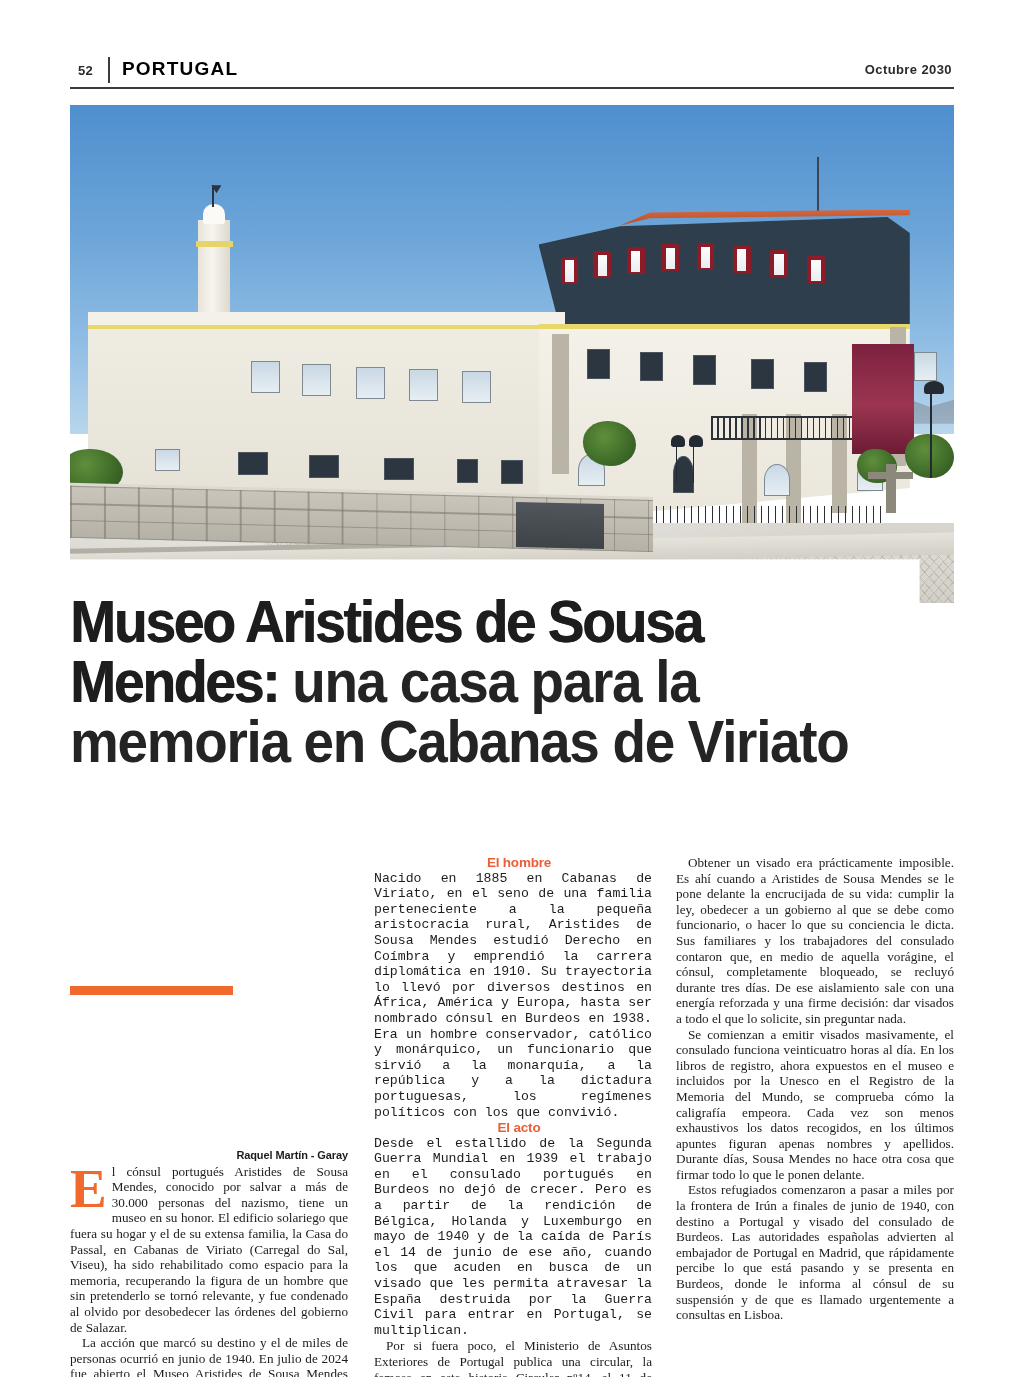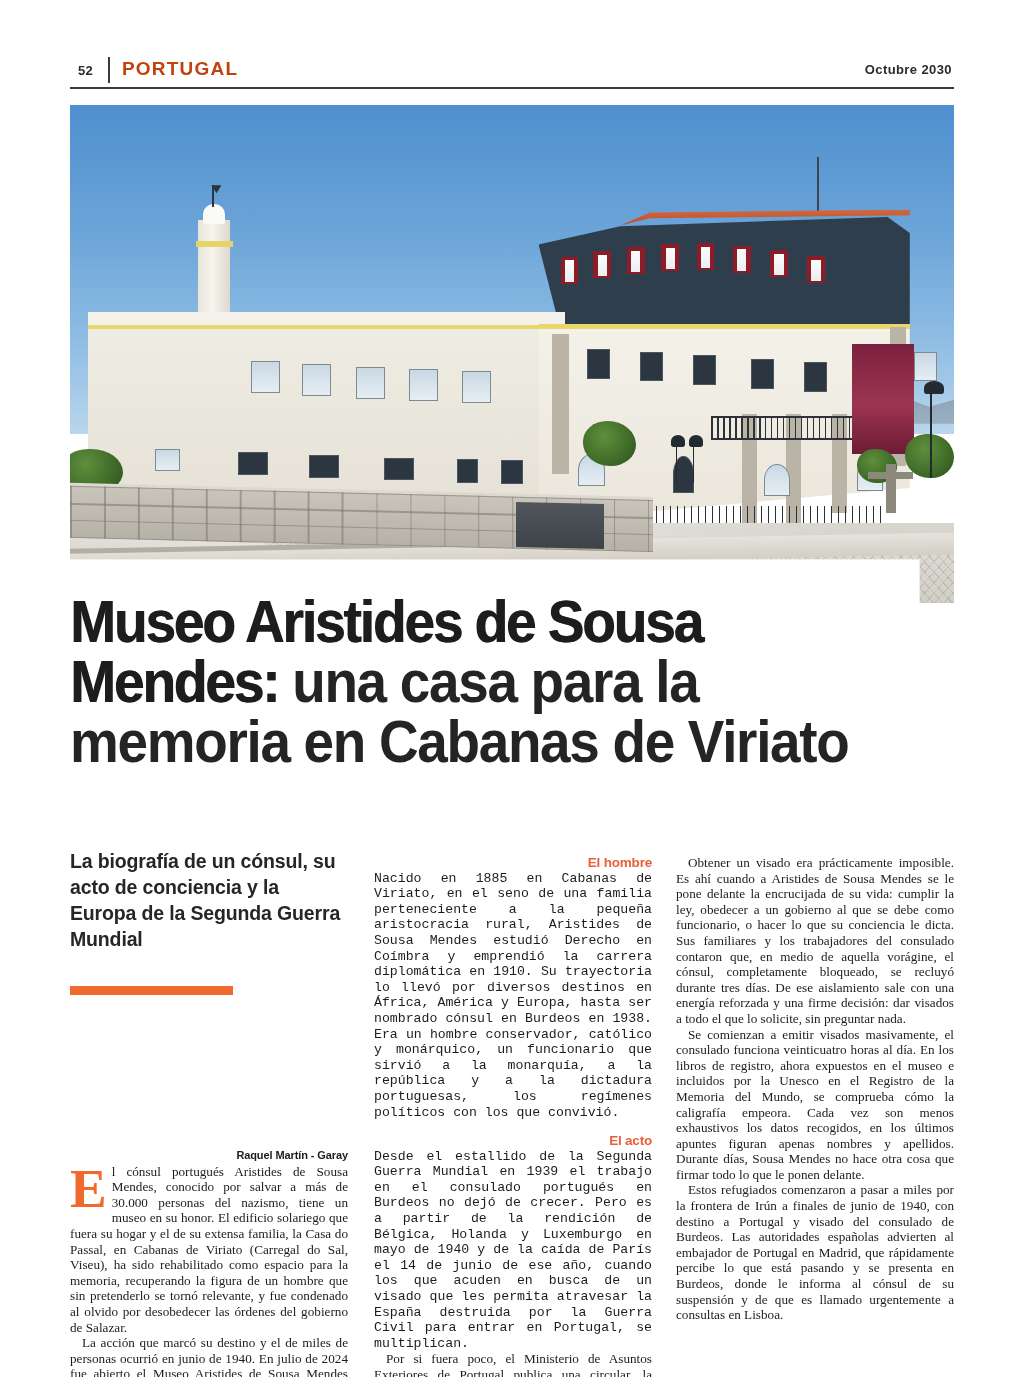--- a/index.html
+++ b/index.html
@@ -53,21 +53,21 @@
     height: 26px;
     background: #3b3b3b;
   }
   .section-name {
     position: absolute;
     left: 52px;
     top: 3px;
     font-size: 19px;
     font-weight: 700;
     letter-spacing: 1.2px;
-    color: #c2410c;
+    color: #000000;
   }
   .issue-date {
     position: absolute;
     right: 2px;
     top: 7px;
     font-size: 13px;
     font-weight: 600;
     color: #2b2b2b;
     letter-spacing: .4px;
   }
@@ -392,23 +392,23 @@
   }
   .col p.noindent { text-indent: 0; font-family: Liberation Mono, monospace; }
   .subhead {
     font-family: "Liberation Sans", sans-serif;
     font-size: 13.5px;
     font-weight: 700;
     color: #e8603a;
     letter-spacing: -.2px;
     margin: 0 0 2px 0;
     text-indent: 0;
-    text-align: right;
-  }
-  .subhead.spaced { margin-top: 13px; }
+    text-align: center;
+  }
+  .subhead.spaced { }
 
   #col1 { left: 70px; top: 1148px; }
   #col2 { left: 374px; top: 855px; }
   #col3 { left: 676px; top: 855px; }
 
   .byline {
     font-family: "Liberation Sans", sans-serif;
     font-size: 11px;
     font-weight: 700;
     color: #1c1c1c;
@@ -549,21 +549,20 @@
       <div class="wall-cap"></div>
       <div class="wall-stone"></div>
       <div class="gate"></div>
 
       <div class="photo-notch"></div>
     </div>
   </div>
 
   <h1 class="headline"><span class="hl-strong">Museo Aristides de Sousa Mendes:</span><span class="hl-light"> una casa para la memoria en Cabanas de Viriato</span></h1>
 
-  <div class="standfirst">La biografía de un cónsul, su acto de conciencia y la Europa de la Segunda Guerra Mundial</div>
   <div class="standfirst-rule"></div>
 
   <div class="col" id="col1">
     <p class="byline">Raquel Martín - Garay</p>
     <p class="dropcap-para"><span class="dropcap">E</span><span>l cónsul portugués Aristides de Sousa Mendes, conocido por salvar a más de 30.000 personas del nazismo, tiene un museo en su honor. El edificio solariego que fuera su hogar y el de su extensa familia, la Casa do Passal, en Cabanas de Viriato (Carregal do Sal, Viseu), ha sido rehabilitado como espacio para la memoria, recuperando la figura de un hombre que sin pretenderlo se tornó relevante, y fue condenado al olvido por desobedecer las órdenes del gobierno de Salazar.</span></p>
     <p>La acción que marcó su destino y el de miles de personas ocurrió en junio de 1940. En julio de 2024 fue abierto el Museo Aristides de Sousa Mendes (MASM).</p>
   </div>
 
   <div class="col" id="col2">
     <p class="subhead">El hombre</p>

